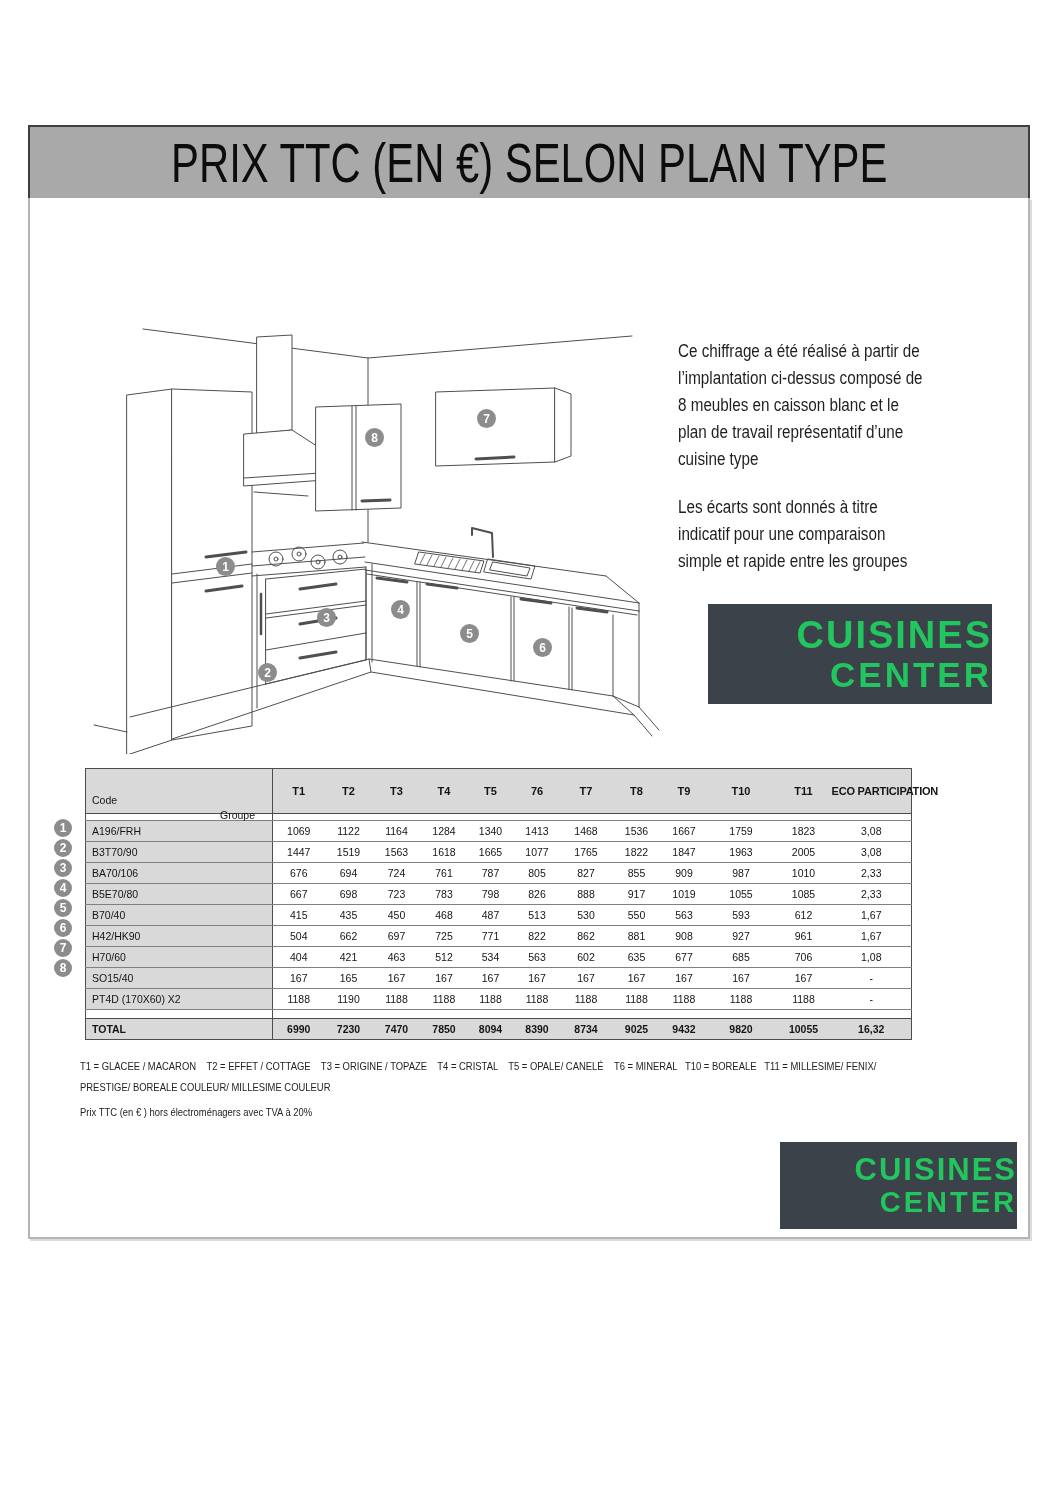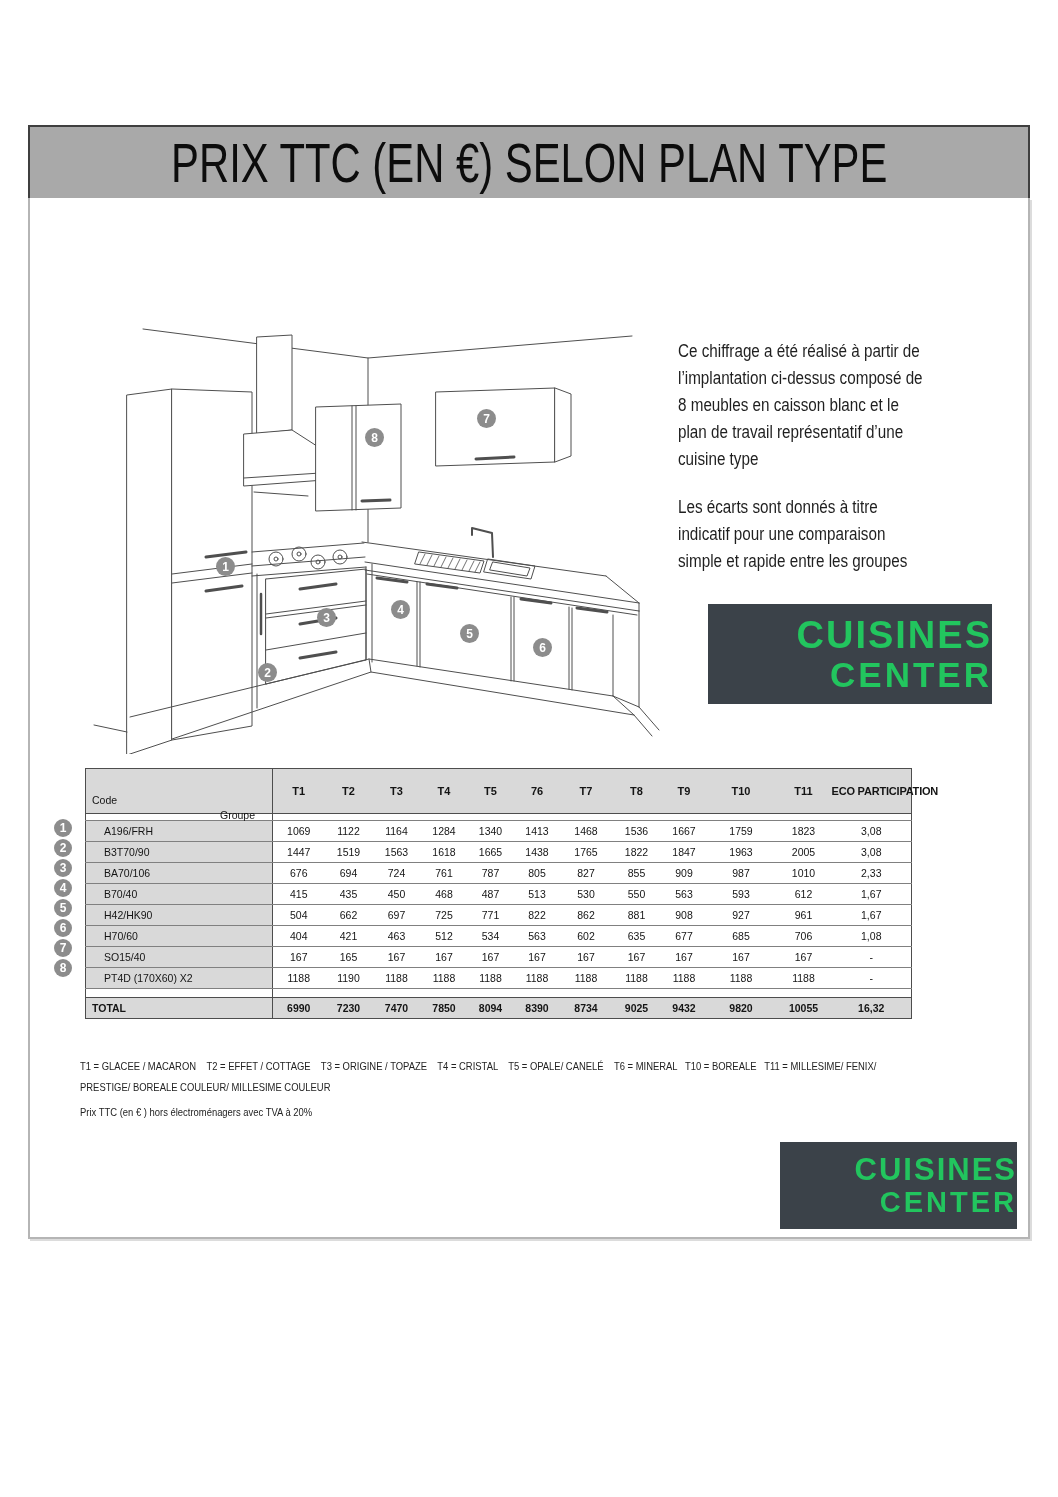--- a/index.html
+++ b/index.html
@@ -57,21 +57,21 @@
     border-bottom:1px solid #4d4d4d;
   }
   td.corner{position:relative;}
   td.corner .groupe{position:absolute;top:4px;right:17px;font-weight:normal;font-size:10.5px;margin-top:36px;}
   td.corner .codelbl{position:absolute;bottom:7px;left:6px;font-weight:normal;font-size:10.5px;}
   td.eco-h{font-size:8.3px;white-space:nowrap;letter-spacing:-0.2px;}
   .vline{border-right:1px solid #4d4d4d;}
   tr.spacer td{height:6px;border-bottom:1px solid #808080;}
   tr.spacer2 td{height:8px;}
   tr.data td{height:20px;border-bottom:1px solid #808080;}
-  tr.data td.code{background:#d9d9d9;text-align:left;padding-left:18px;font-size:10.5px;}
+  tr.data td.code{background:#d9d9d9;text-align:left;padding-left:6px;font-size:10.5px;}
   tr.total td{height:20px;background:#d9d9d9;font-weight:bold;
               border-top:1px solid #4d4d4d;border-bottom:1px solid #4d4d4d;margin-top:32px;}
   tr.total td.code{text-align:left;padding-left:6px;}
 
   
   .marker{
     position:absolute;width:19px;height:19px;border-radius:50%;
     background:#8c8c8c;color:#ffffff;font-size:12px;font-weight:bold;
     display:flex;align-items:center;justify-content:center;
   }
@@ -279,21 +279,21 @@
         </tr>
 
 
         <tr class="data">
           <td class="code vline">B3T70/90</td>
           <td>1447</td>
           <td>1519</td>
           <td>1563</td>
           <td>1618</td>
           <td>1665</td>
-          <td>1438</td>
+          <td>1077</td>
           <td>1765</td>
           <td>1822</td>
           <td>1847</td>
           <td>1963</td>
           <td>2005</td>
           <td>3,08</td>
         </tr>
 
         <tr class="data">
           <td class="code vline">BA70/106</td>
@@ -304,20 +304,35 @@
           <td>787</td>
           <td>805</td>
           <td>827</td>
           <td>855</td>
           <td>909</td>
           <td>987</td>
           <td>1010</td>
           <td>2,33</td>
         </tr>
 
+        <tr class="data">
+          <td class="code vline">B5E70/80</td>
+          <td>667</td>
+          <td>698</td>
+          <td>723</td>
+          <td>783</td>
+          <td>798</td>
+          <td>826</td>
+          <td>888</td>
+          <td>917</td>
+          <td>1019</td>
+          <td>1055</td>
+          <td>1085</td>
+          <td>2,33</td>
+        </tr>
 
         <tr class="data">
           <td class="code vline">B70/40</td>
           <td>415</td>
           <td>435</td>
           <td>450</td>
           <td>468</td>
           <td>487</td>
           <td>513</td>
           <td>530</td>

